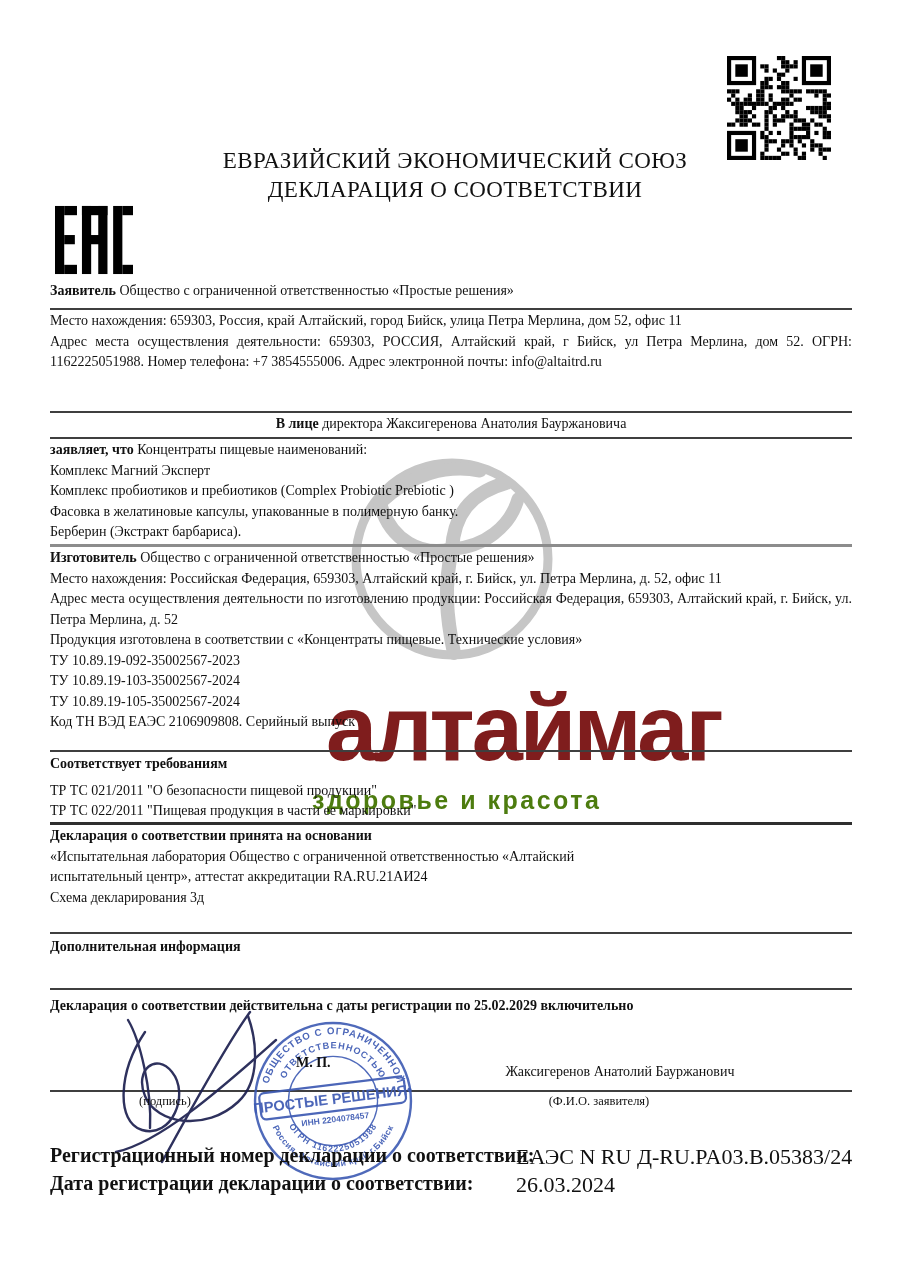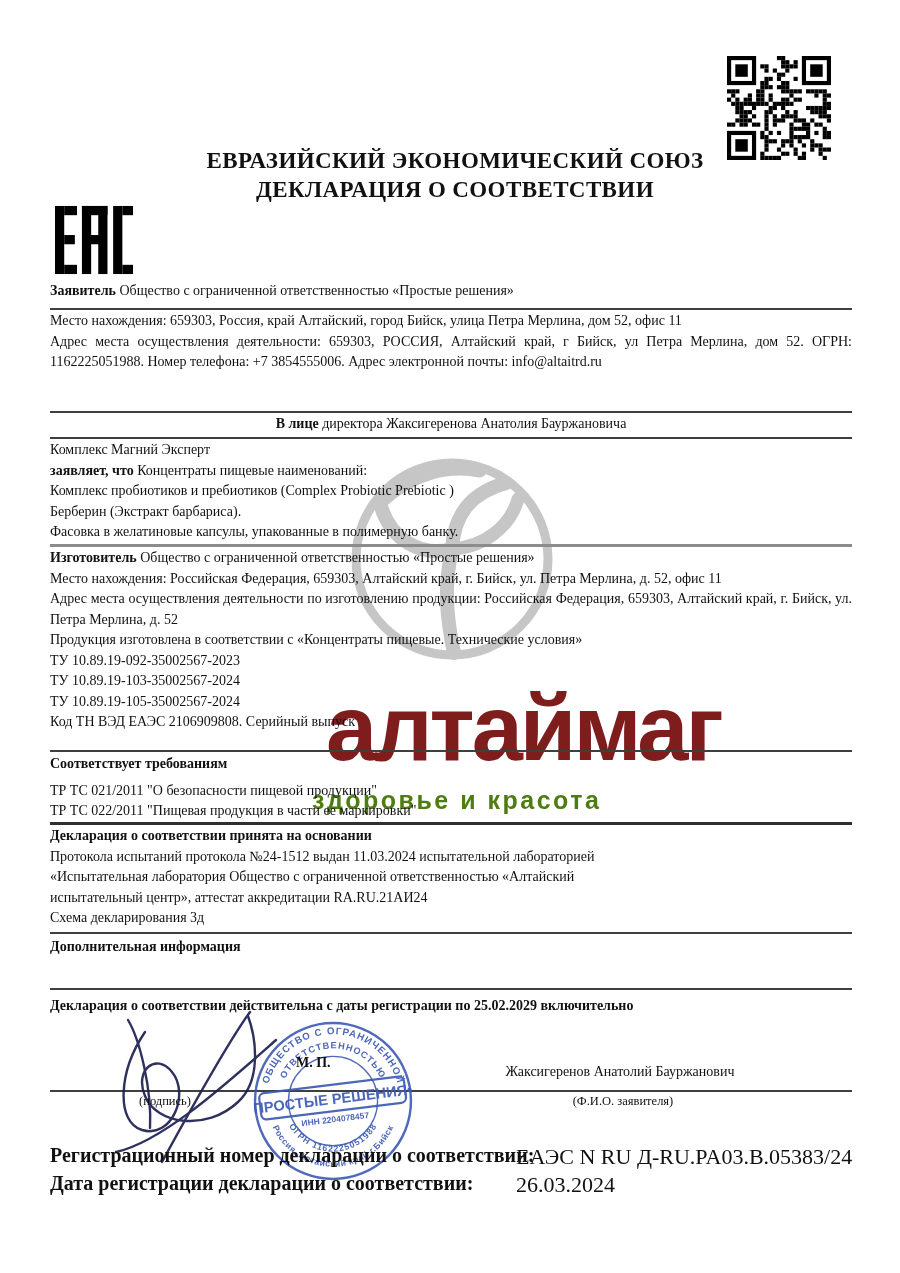--- a/index.html
+++ b/index.html
@@ -7,21 +7,21 @@
     position:relative;width:900px;height:1273px;background:#ffffff;
     font-family:"Liberation Serif",serif;color:#111;overflow:hidden;
   }
   .abs{position:absolute;}
   .body-text{font-size:14px;line-height:20.5px;}
   .b{font-weight:bold;}
   .center{text-align:center;}
   .just{text-align:justify;}
   .sep{position:absolute;left:50px;width:802px;height:2px;background:#3f3f3f;}
   .sep-gray{height:3px;background:#8c8c8c;}
-  .title{font-size:23px;font-weight:bold;letter-spacing:.4px;line-height:29px;}
+  .title{font-size:23px;font-weight:normal;letter-spacing:.4px;line-height:29px;}
   .small-cap{font-size:12.5px;}
   .wm{color:#7f1d1d;font-family:"Liberation Sans",sans-serif;font-weight:bold;}
   .flow-block{position:absolute;left:50px;width:802px;}
   .reg-label{font-weight:bold;font-size:20px;}
   .reg-value{font-size:22px;}
   svg text{font-family:"Liberation Sans",sans-serif;}
 </style>
 </head>
 <body>
 
@@ -296,28 +296,28 @@
   </div>
   <div class="sep" style="top:411px;z-index:1;"></div>
 
   <div class="flow-block body-text" style="top:414px;z-index:1;text-align:center;">
     <span class="b">В лице</span>
     <span>директора Жаксигеренова Анатолия Бауржановича</span>
   </div>
   <div class="sep" style="top:437px;z-index:1;"></div>
 
   <div class="flow-block body-text" style="top:440px;z-index:1;">
-    <div>Комплекс Магний Эксперт</div>
     <div>
       <span class="b">заявляет, что</span>
       <span>Концентраты пищевые наименований:</span>
     </div>
+    <div>Комплекс Магний Эксперт</div>
     <div>Комплекс пробиотиков и пребиотиков (Complex Probiotic Prebiotic )</div>
+    <div>Фасовка в желатиновые капсулы, упакованные в полимерную банку.</div>
     <div>Берберин (Экстракт барбариса).</div>
-    <div>Фасовка в желатиновые капсулы, упакованные в полимерную банку.</div>
   </div>
   <div class="sep sep-gray" style="top:544px;z-index:1;"></div>
 
   <div class="flow-block body-text" style="top:548px;z-index:1;">
     <div>
       <span class="b">Изготовитель</span>
       <span>Общество с ограниченной ответственностью «Простые решения»</span>
     </div>
     <div class="just">Место нахождения: Российская Федерация, 659303, Алтайский край, г. Бийск, ул. Петра Мерлина, д. 52, офис 11</div>
     <div class="just">Адрес места осуществления деятельности по изготовлению продукции: Российская Федерация, 659303, Алтайский край, г. Бийск, ул. Петра Мерлина, д. 52</div>
@@ -331,21 +331,20 @@
 
   <div class="flow-block body-text" style="top:754px;z-index:1;">
     <div class="b" style="margin-bottom:6px;">Соответствует требованиям</div>
     <div>ТР ТС 021/2011 "О безопасности пищевой продукции"</div>
     <div>ТР ТС 022/2011 "Пищевая продукция в части ее маркировки"</div>
   </div>
   <div class="sep" style="top:822px;height:2.5px;background:#2f2f2f;z-index:1;"></div>
 
   <div class="flow-block body-text" style="top:826px;z-index:1;">
     <div class="b">Декларация о соответствии принята на основании</div>
-    <div>Протокола испытаний протокола №24-1512 выдан 11.03.2024  испытательной лабораторией</div>
     <div>«Испытательная лаборатория Общество с ограниченной ответственностью «Алтайский</div>
     <div>испытательный центр», аттестат аккредитации RA.RU.21АИ24</div>
     <div>Схема декларирования 3д</div>
   </div>
   <div class="sep" style="top:932px;z-index:1;"></div>
 
   <div class="flow-block body-text b" style="top:937px;z-index:1;">Дополнительная информация</div>
   <div class="sep" style="top:988px;z-index:1;"></div>
 
   <div class="flow-block body-text b" style="top:996px;z-index:1;">Декларация о соответствии действительна с даты регистрации по 25.02.2029 включительно</div>
@@ -391,20 +390,20 @@
     </g>
   </svg>
 
   <div class="abs body-text" style="left:296px;top:1053px;z-index:4;font-weight:bold;">М. П.</div>
 
   <div class="abs body-text center" style="left:420px;top:1062px;width:400px;z-index:1;">Жаксигеренов Анатолий Бауржанович</div>
 
   <div class="sep" style="top:1090px;z-index:1;"></div>
 
   <div class="abs small-cap center" style="left:110px;top:1094px;width:110px;z-index:4;">(подпись)</div>
-  <div class="abs small-cap center" style="left:423px;top:1094px;width:400px;z-index:1;">(Ф.И.О. заявителя)</div>
+  <div class="abs small-cap center" style="left:399px;top:1094px;width:400px;z-index:1;">(Ф.И.О. заявителя)</div>
 
   <div class="abs reg-label" style="left:50px;top:1144px;z-index:4;">Регистрационный номер декларации о соответствии:</div>
   <div class="abs reg-value" style="left:516px;top:1144px;z-index:4;">ЕАЭС N RU Д-RU.PA03.B.05383/24</div>
   <div class="abs reg-label" style="left:50px;top:1172px;z-index:4;">Дата регистрации декларации о соответствии:</div>
   <div class="abs reg-value" style="left:516px;top:1172px;z-index:4;">26.03.2024</div>
 
 </div>
 
 </body></html>

